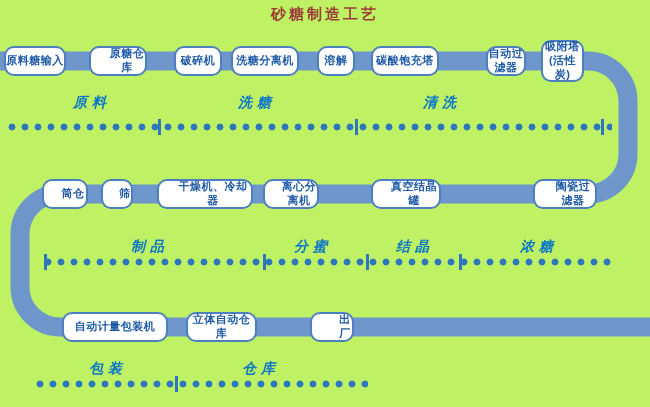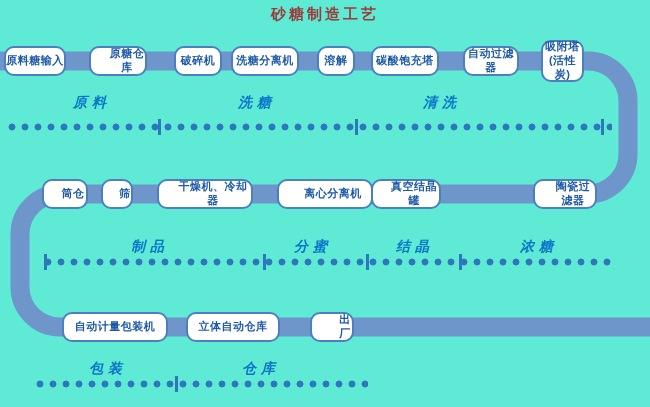--- a/index.html
+++ b/index.html
@@ -1,18 +1,18 @@
 <!DOCTYPE html>
 <html><head>
 <meta charset="utf-8">
 <style>
   html,body { margin:0; padding:0; }
   .canvas {
     position:relative; width:650px; height:407px;
-    background:#5eead4; overflow:hidden;
+    background:#bef264; overflow:hidden;
     font-family:"Liberation Sans", sans-serif;
   }
   .title {
     position:absolute; top:5px; left:50%; transform:translateX(-50%);
     font-size:15px; font-weight:bold; color:#9c3c3a; letter-spacing:3px;
     white-space:nowrap;
   }
   svg.flow { position:absolute; left:0; top:0; }
   .box {
     position:absolute; height:30px; box-sizing:border-box;
@@ -48,53 +48,53 @@
     <path d="M -10 61 L 588 61 A 40 40 0 0 1 628 101 L 628 154 A 40 40 0 0 1 588 194
              L 60 194 A 40 40 0 0 0 20 234 L 20 287 A 40 40 0 0 0 60 327 L 660 327" fill="none" stroke="#6e96cb" stroke-width="19"></path>
   </svg>
 
   <div class="box r1" style="left:4px;   width:62px;">原料糖输入</div>
   <div class="box r1" style="left:89px;  width:58px;padding-left:18px;">原糖仓库</div>
   <div class="box r1" style="left:174px; width:48px;">破碎机</div>
   <div class="box r1" style="left:231px; width:68px;">洗糖分离机</div>
   <div class="box r1" style="left:317px; width:38px;">溶解</div>
   <div class="box r1" style="left:371px; width:68px;">碳酸饱充塔</div>
-  <div class="box r1" style="left:463px; width:56px;">自动过滤器</div>
+  <div class="box r1" style="left:486px; width:40px;">自动过滤器</div>
   <div class="box r1" style="left:541px; top:40px; width:43px; height:42px;">吸附塔
 (活性炭)</div>
 
   <div class="phase-label" style="left:92px;  top:94px;">原料</div>
   <div class="phase-label" style="left:257px; top:94px;">洗糖</div>
   <div class="phase-label" style="left:442px; top:94px;">清洗</div>
 
   <div class="dots" style="left:8px; top:123px; width:604px;"></div>
   <div class="tick" style="left:158px; top:119px;"></div>
   <div class="tick" style="left:355px; top:119px;"></div>
   <div class="tick" style="left:601px; top:119px;"></div>
 
   <div class="box r2" style="left:42px;  width:46px;">筒仓</div>
   <div class="box r2" style="left:101px; width:32px;">筛</div>
   <div class="box r2" style="left:157px; width:96px;">干燥机、冷却器</div>
-  <div class="box r2" style="left:277px; width:96px;">离心分离机</div>
+  <div class="box r2" style="left:263px; width:56px;">离心分离机</div>
   <div class="box r2" style="left:371px; width:70px;">真空结晶罐</div>
   <div class="box r2" style="left:533px; width:64px;">陶瓷过滤器</div>
 
   <div class="phase-label" style="left:150px; top:238px;">制品</div>
   <div class="phase-label" style="left:313px; top:238px;">分蜜</div>
   <div class="phase-label" style="left:415px; top:238px;">结晶</div>
   <div class="phase-label" style="left:539px; top:238px;">浓糖</div>
 
   <div class="dots" style="left:44px; top:258px; width:572px;"></div>
   <div class="tick" style="left:44px;  top:254px;"></div>
   <div class="tick" style="left:263px; top:254px;"></div>
   <div class="tick" style="left:366px; top:254px;"></div>
   <div class="tick" style="left:459px; top:254px;"></div>
 
   <div class="box r3" style="left:62px;  width:106px;">自动计量包装机</div>
-  <div class="box r3" style="left:186px; width:94px;">立体自动仓库</div>
+  <div class="box r3" style="left:186px; width:71px;">立体自动仓库</div>
   <div class="box r3" style="left:310px; width:44px;padding-left:26px;">出厂</div>
 
   <div class="phase-label" style="left:108px; top:360px;">包装</div>
   <div class="phase-label" style="left:261px; top:360px;">仓库</div>
 
   <div class="dots" style="left:36px; top:380px; width:332px;"></div>
   <div class="tick" style="left:175px; top:376px;"></div>
 
 </div>
 

